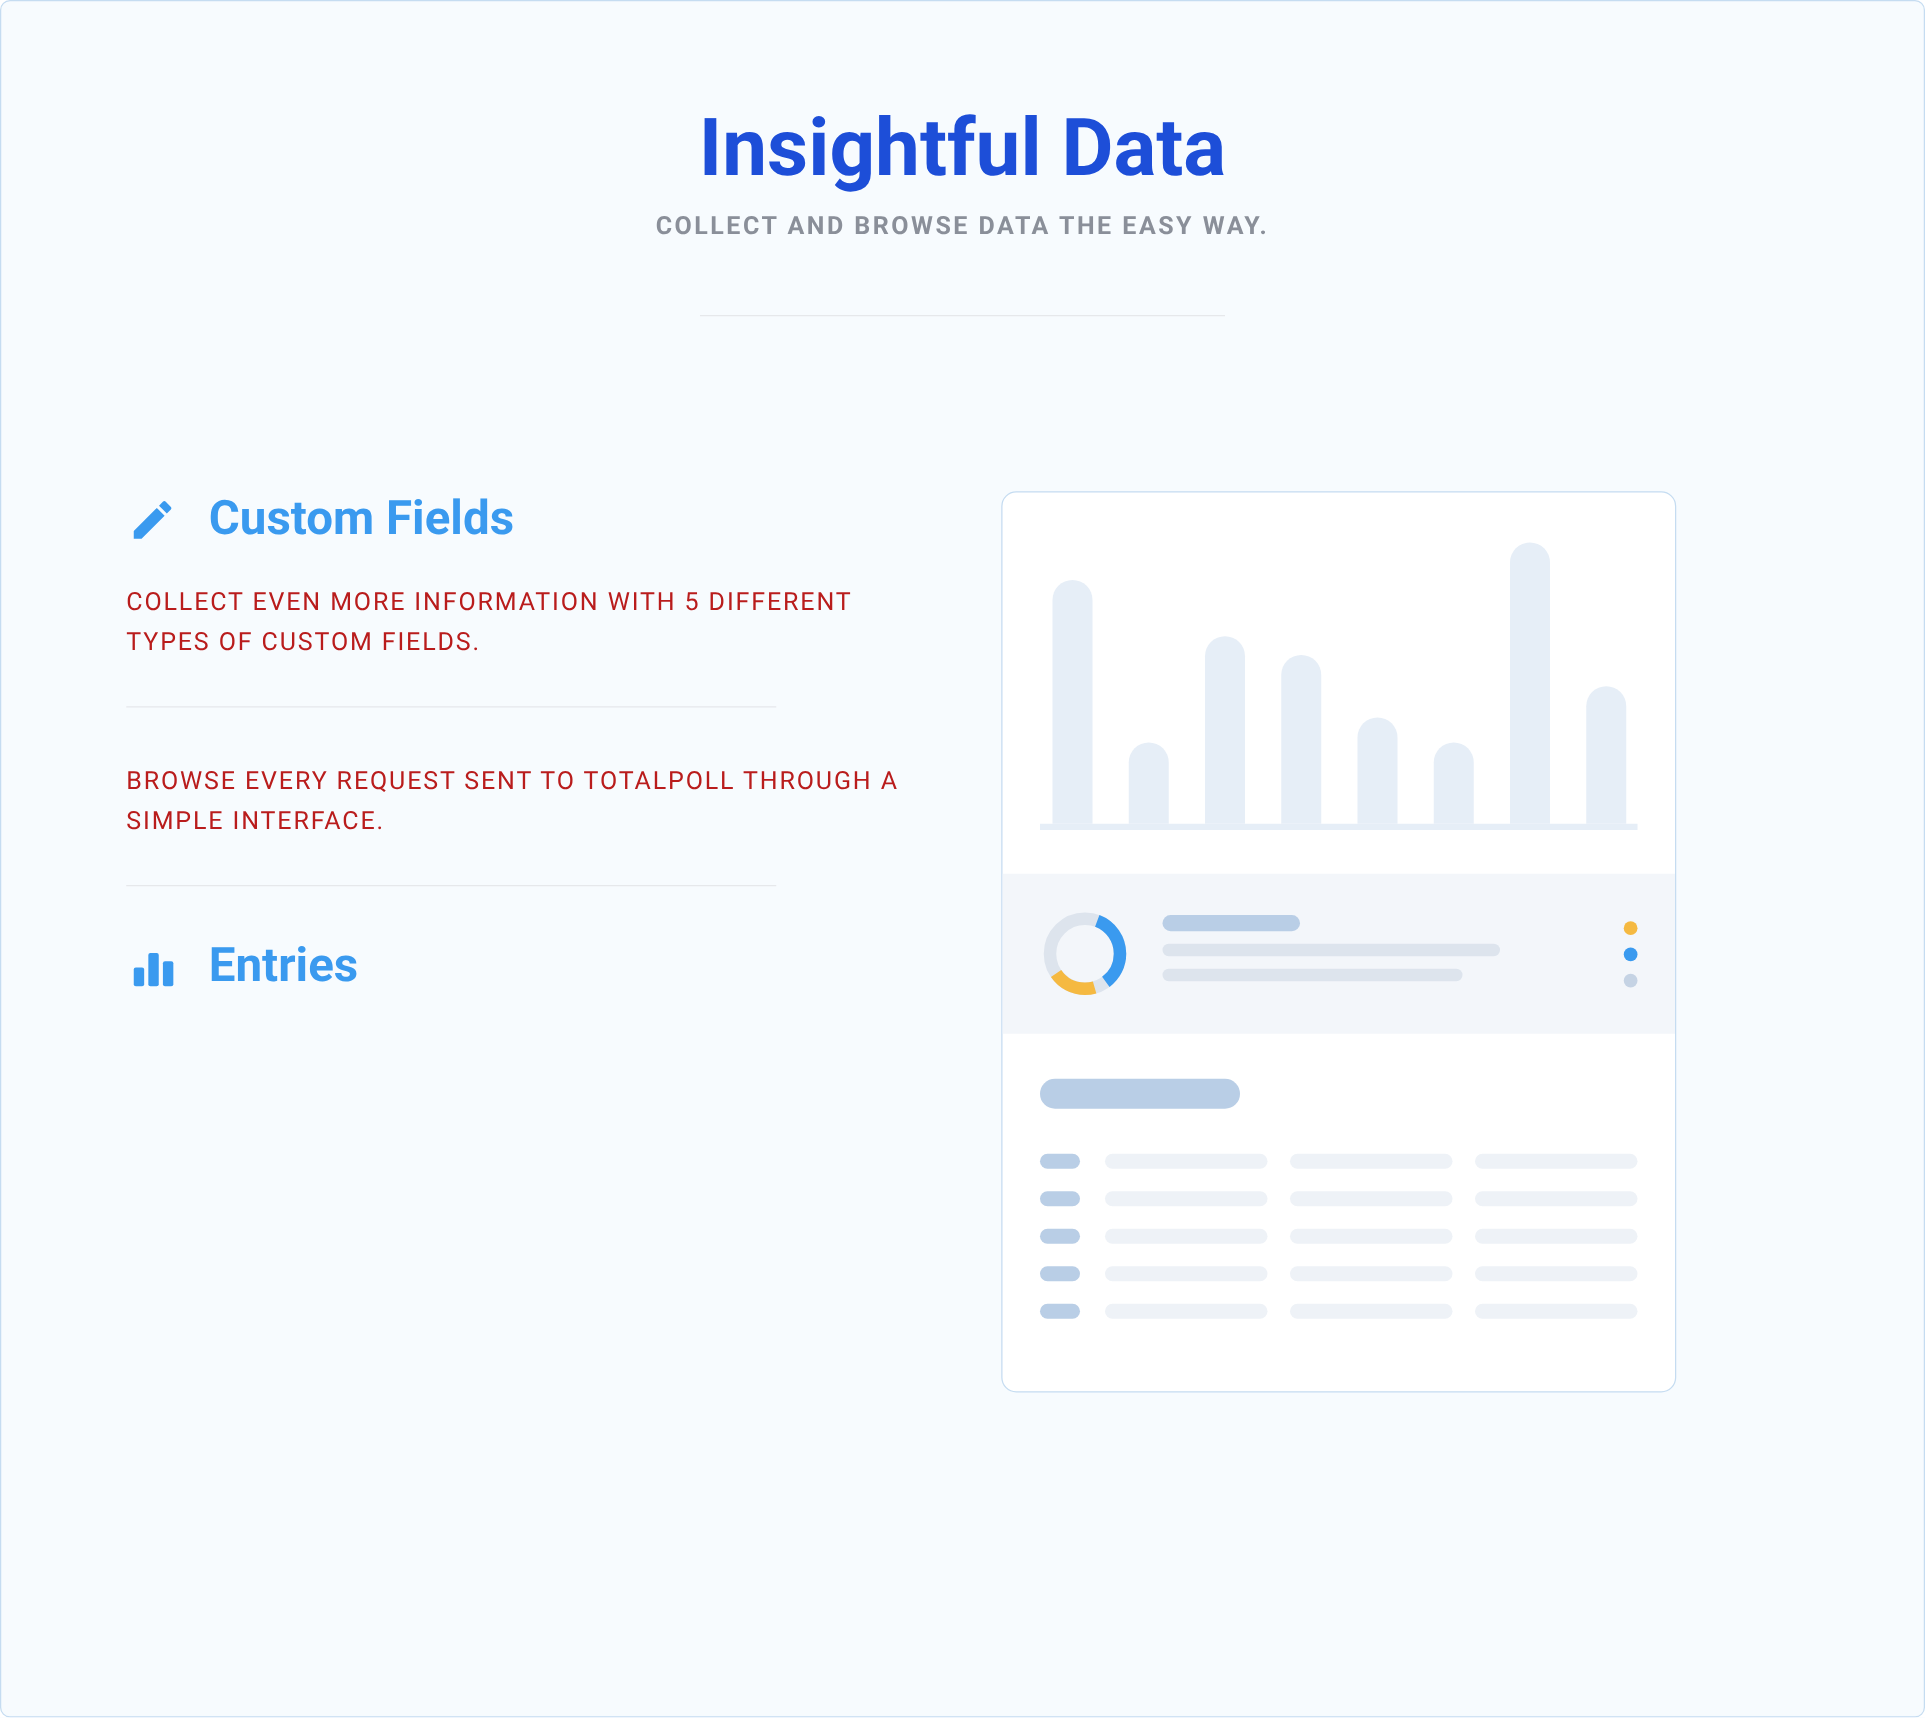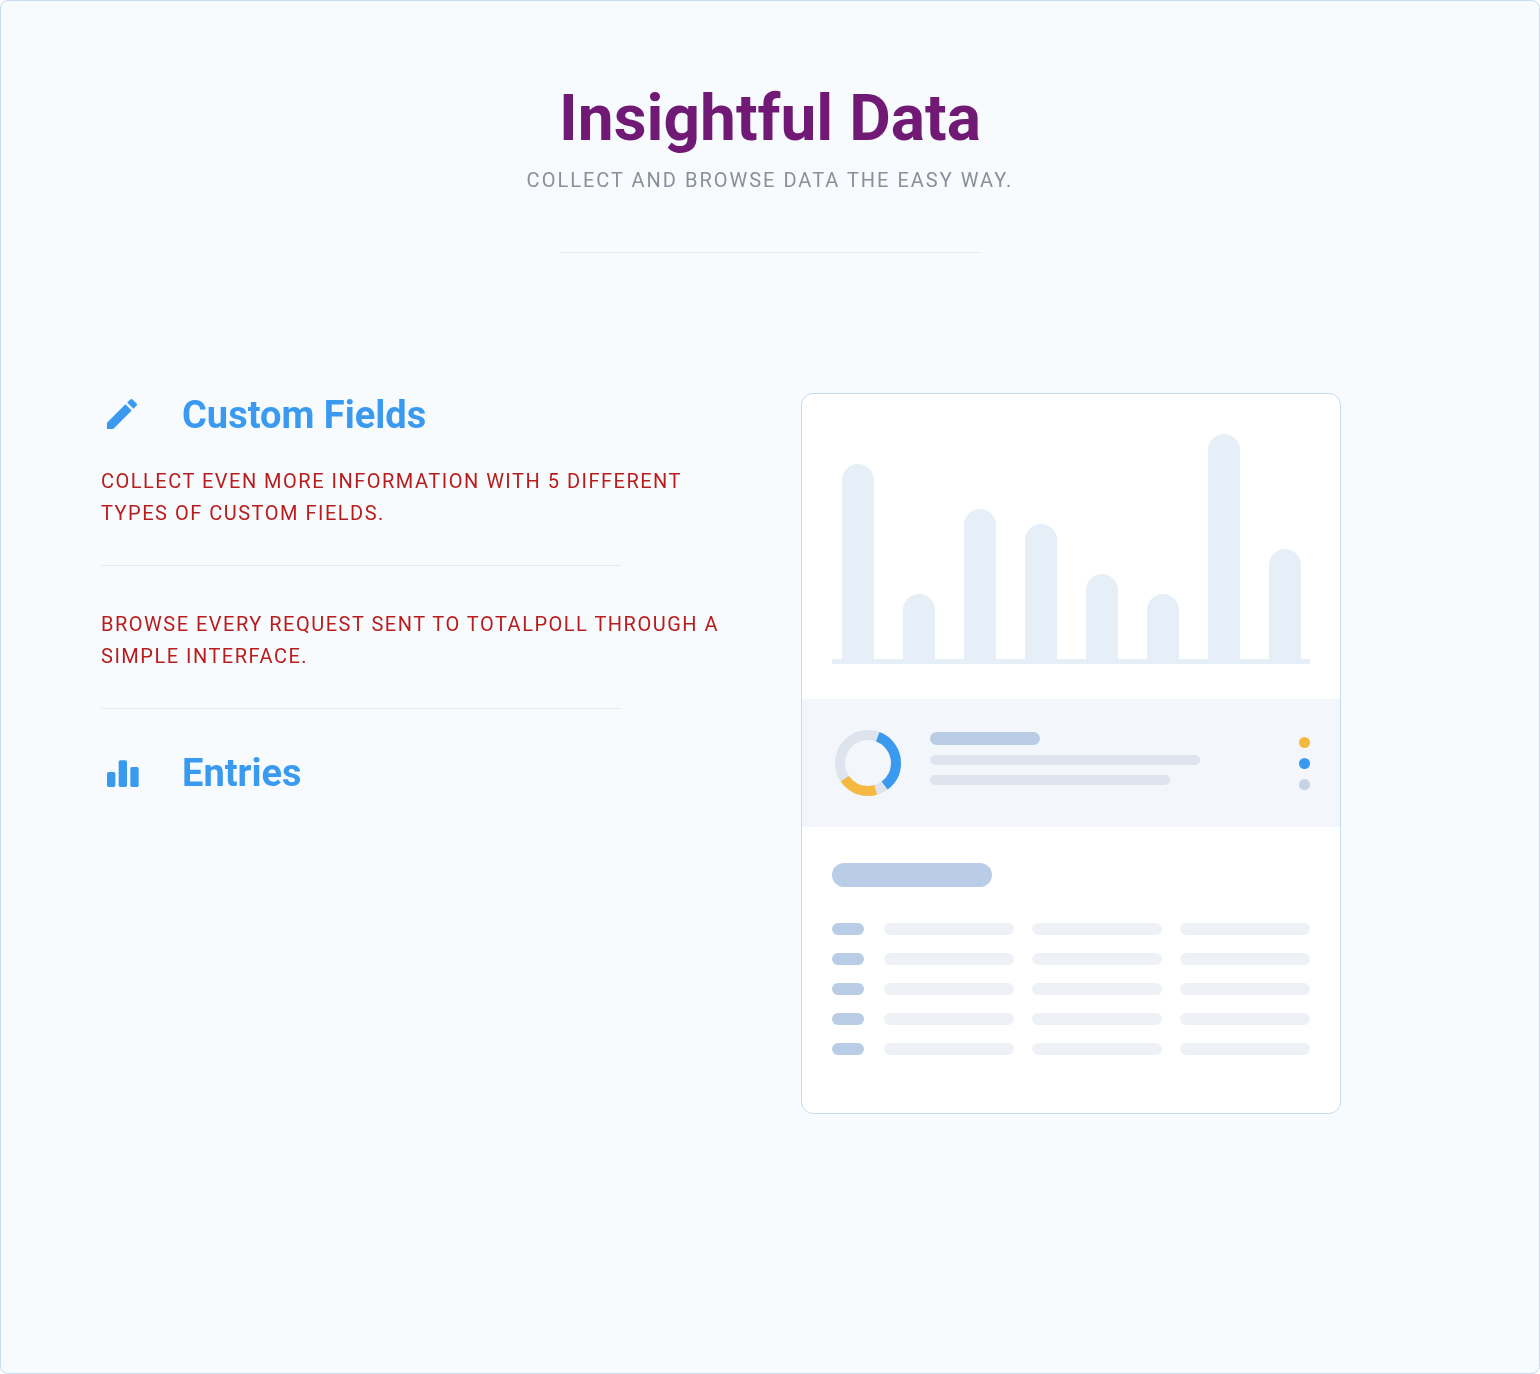--- a/index.html
+++ b/index.html
@@ -18,29 +18,29 @@
       padding: 80px 100px 100px 100px;
       position: relative;
     }
     .header-section {
       text-align: center;
       margin-bottom: 40px;
     }
     .main-title {
       font-size: 64px;
       font-weight: 700;
-      color: #701a75;
+      color: #1d4ed8;
       margin-bottom: 12px;
     }
     .subtitle {
       font-size: 20px;
       letter-spacing: 2px;
       color: #8a8f99;
       text-transform: uppercase;
-      font-weight: 400;
+      font-weight: 700;
     }
     .header-divider {
       width: 420px;
       height: 1px;
       background: #e6e8eb;
       margin: 60px auto 0 auto;
     }
     .content-row {
       display: flex;
       gap: 60px;
@@ -55,22 +55,22 @@
       padding-bottom: 36px;
     }
     .feature-divider {
       height: 1px;
       background: #e6e8eb;
       margin-bottom: 42px;
       width: 520px;
     }
     .feature-head {
       display: flex;
-      align-items: flex-start;
-      gap: 39px;
+      align-items: flex-end;
+      gap: 24px;
       margin-bottom: 28px;
     }
     .feature-icon {
       width: 42px;
       height: 42px;
       display: flex;
       align-items: center;
       justify-content: center;
       flex-shrink: 0;
     }

